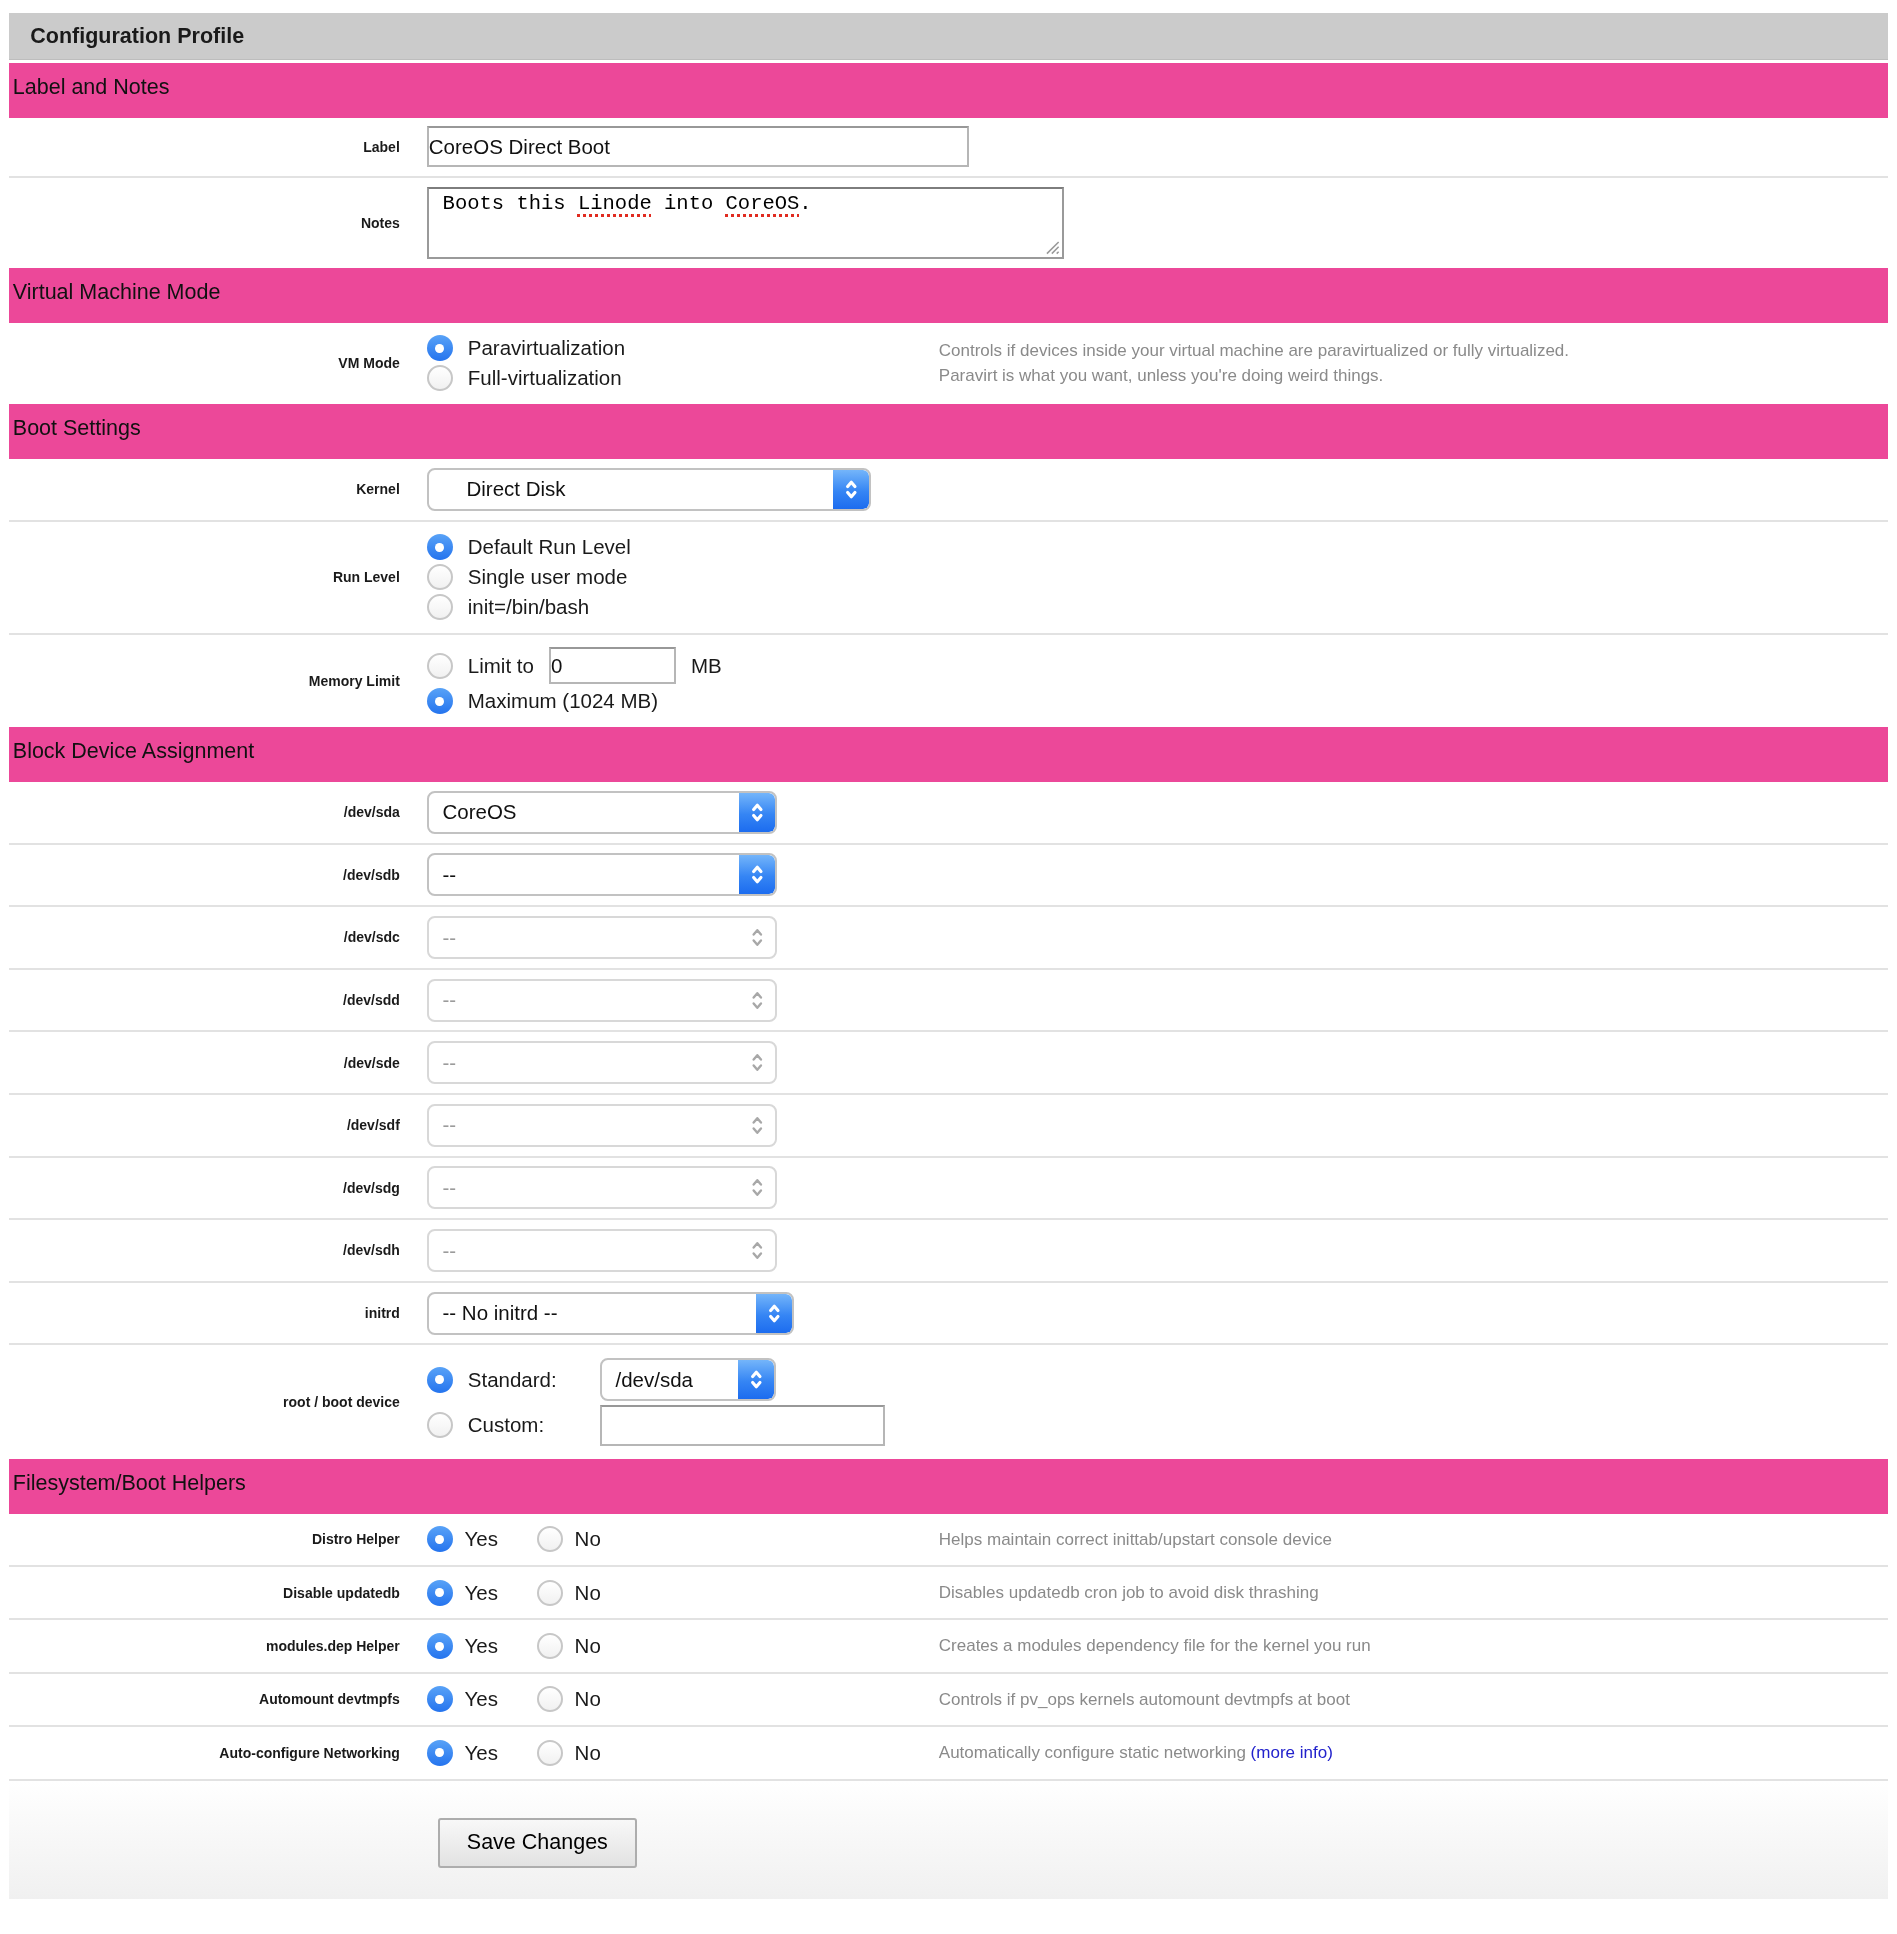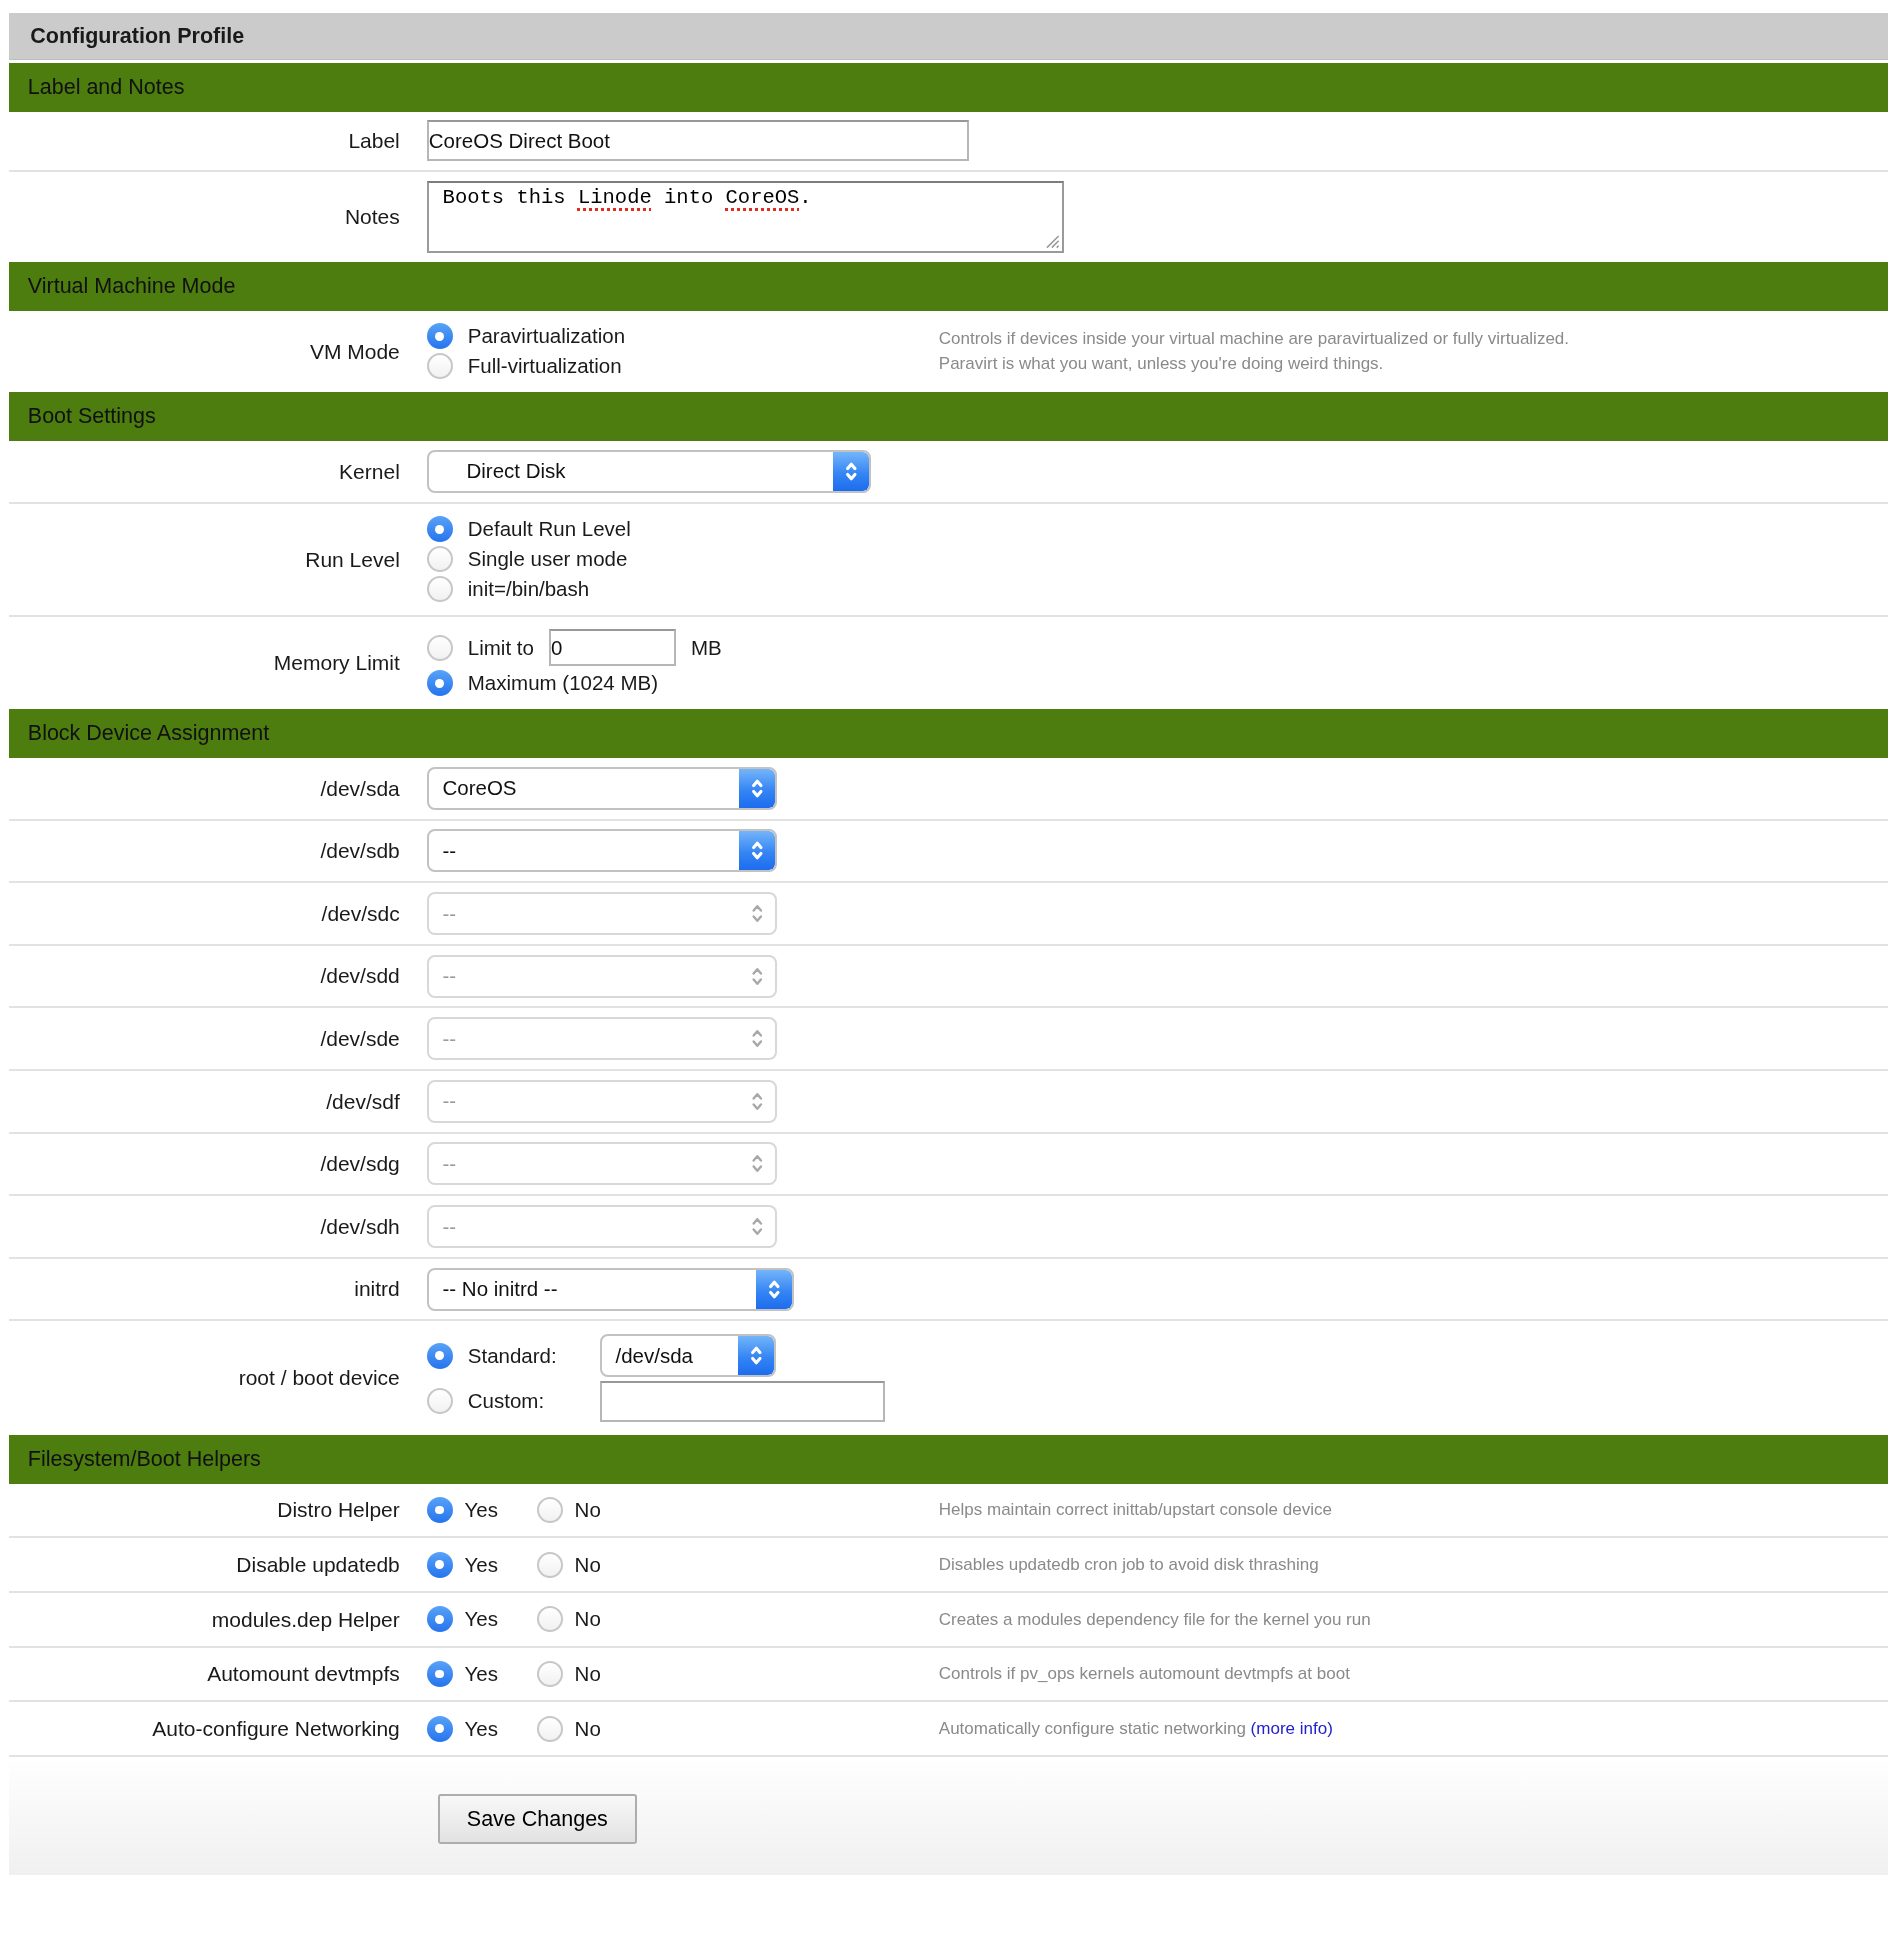--- a/index.html
+++ b/index.html
@@ -16,36 +16,36 @@
     background: #cbcbcb;
     height: 47px;
     line-height: 47px;
     padding-left: 21.5px;
     font-size: 21.5px;
     font-weight: bold;
     border-bottom: 1px solid #bdbdbd;
     margin-bottom: 2.9px;
   }
   .section-bar {
-    background: #4d7c0f;
-    height: 49px;
+    background: #ec4899;
+    height: 55px;
     line-height: 49px;
-    padding-left: 19px;
+    padding-left: 4px;
     font-size: 21.5px;
     color: #111;
   }
 
   .row { display: flex; align-items: center; padding: 8.8px 0; }
   .row.sep, .helper-row.sep { border-top: 2px solid #e2e2e2; }
   .row-label {
     width: 391px;
     flex-shrink: 0;
     text-align: right;
-    font-weight: normal;
-    font-size: 21px;
+    font-weight: bold;
+    font-size: 14px;
     line-height: 1.3;
   }
   .row-control { margin-left: 27px; flex-shrink: 0; }
   .w-std { width: 512px; }
   .row-help { color: #8a8a8a; font-size: 17px; line-height: 1.5; padding-right: 19.5px; }
 
   
   .text-input {
     height: 41px;
     border: 2px solid #b6b6b6;

